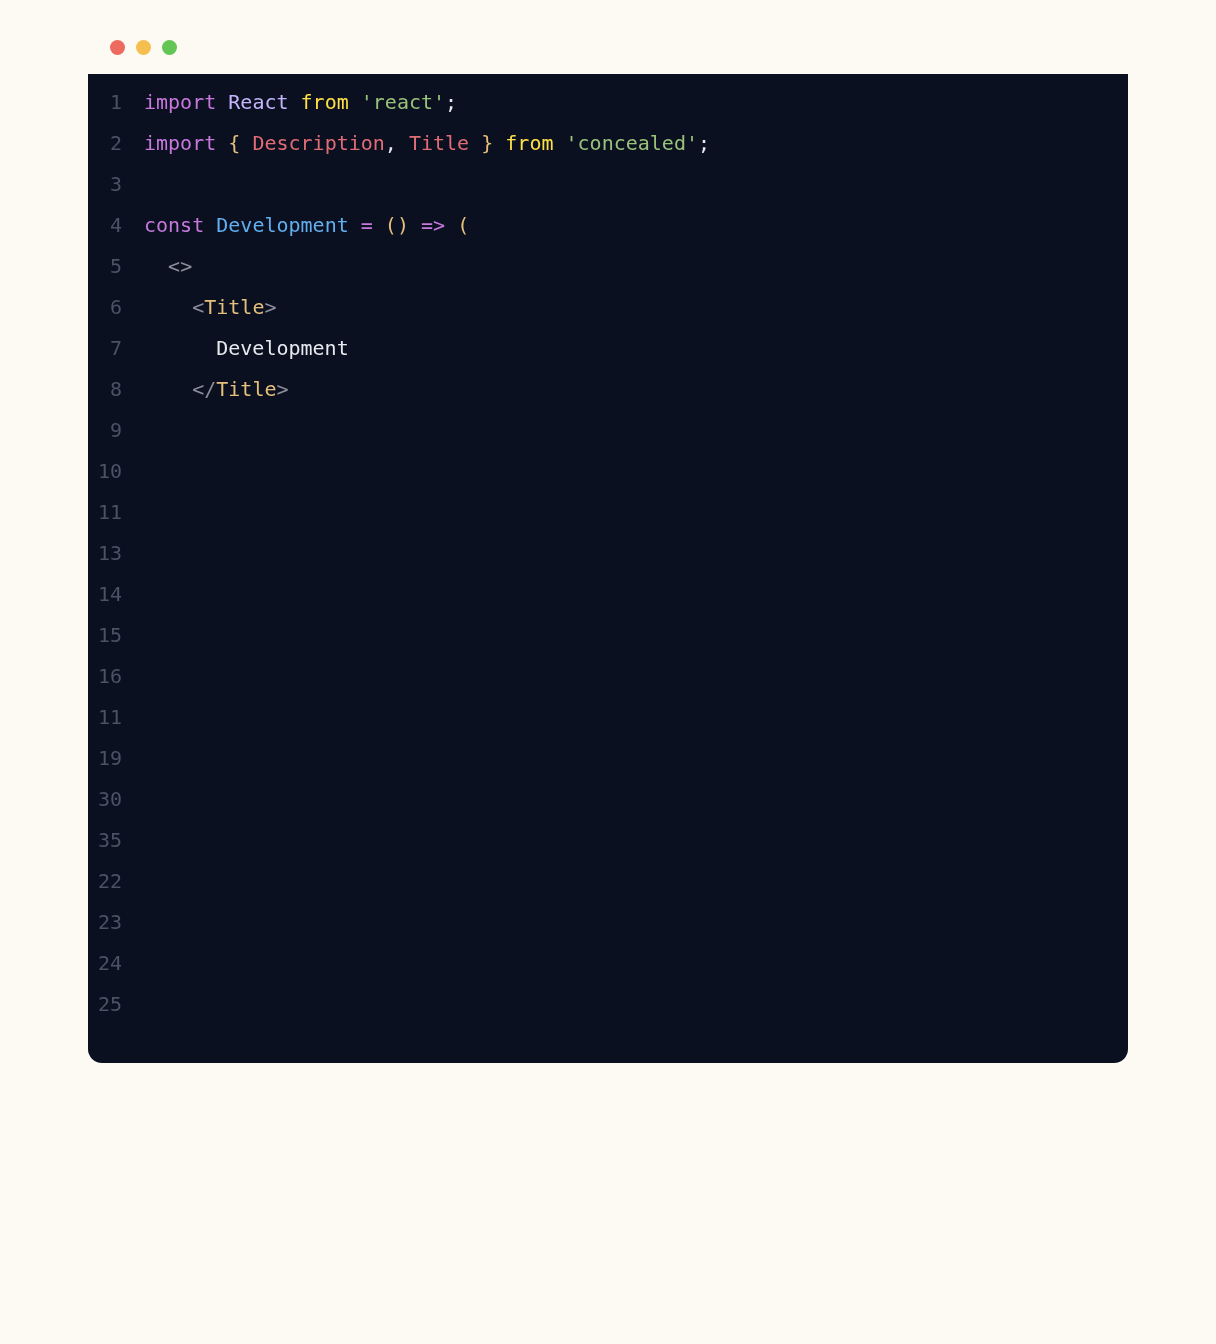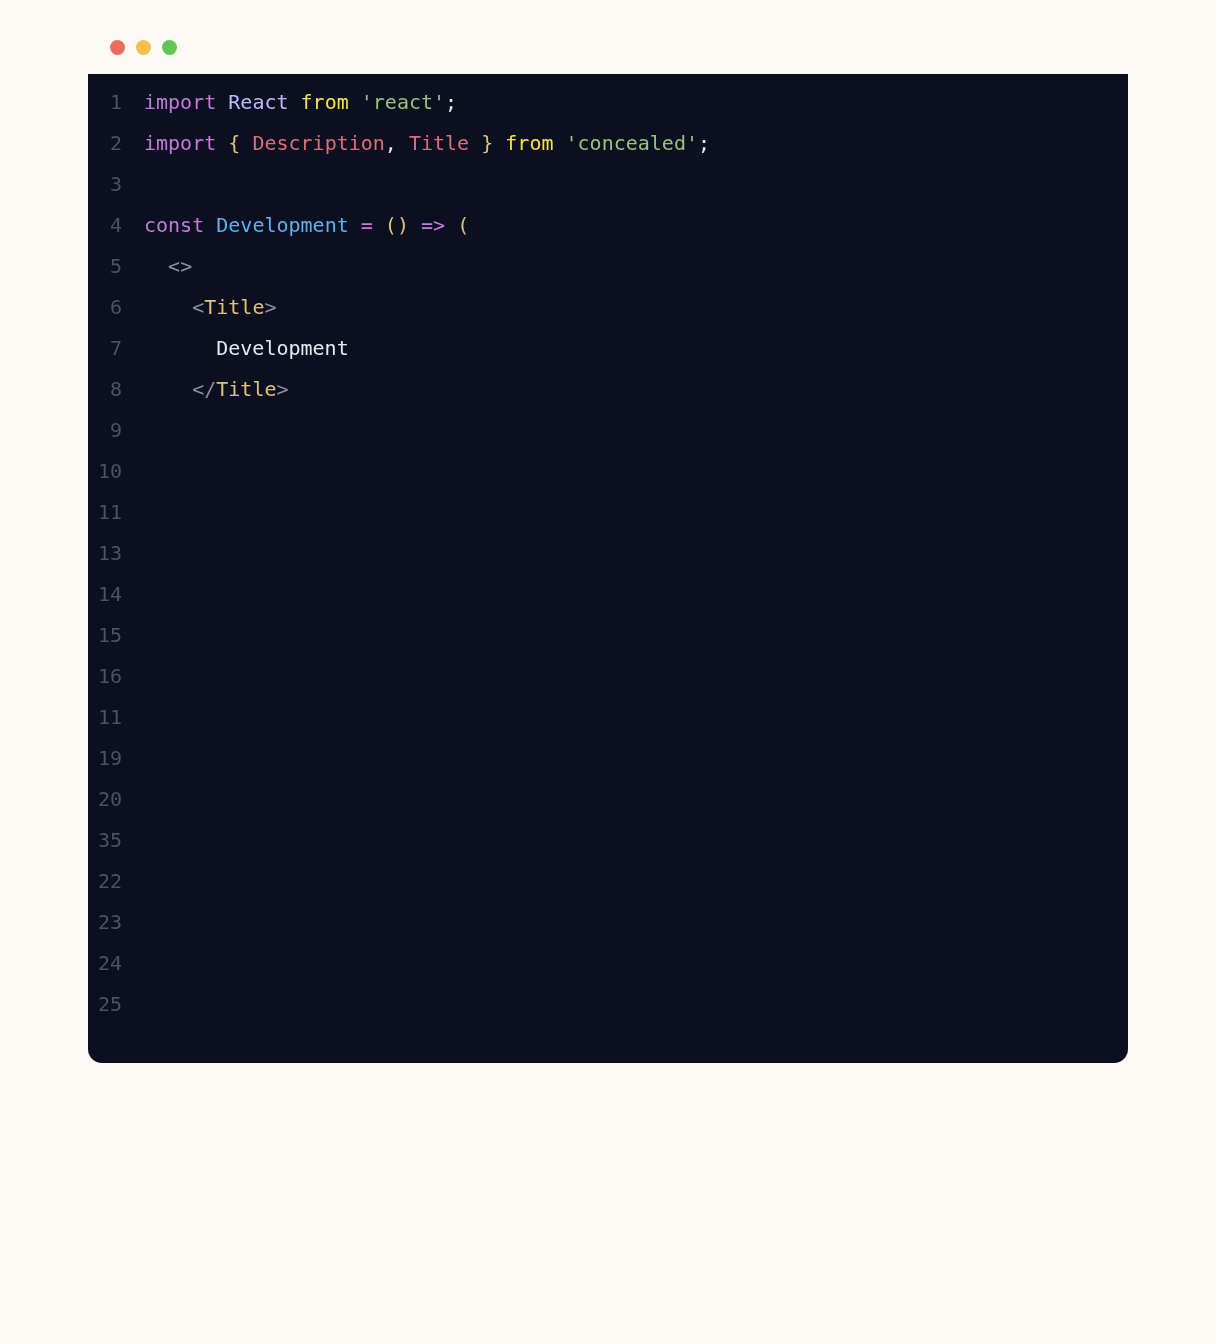--- a/index.html
+++ b/index.html
@@ -146,21 +146,21 @@
       </div>
       <div class="line">
         <div class="gutter">11</div>
         <div class="code"></div>
       </div>
       <div class="line">
         <div class="gutter">19</div>
         <div class="code"></div>
       </div>
       <div class="line">
-        <div class="gutter">20</div>
+        <div class="gutter">30</div>
         <div class="code"></div>
       </div>
       <div class="line">
         <div class="gutter">35</div>
         <div class="code"></div>
       </div>
       <div class="line">
         <div class="gutter">22</div>
         <div class="code"></div>
       </div>

